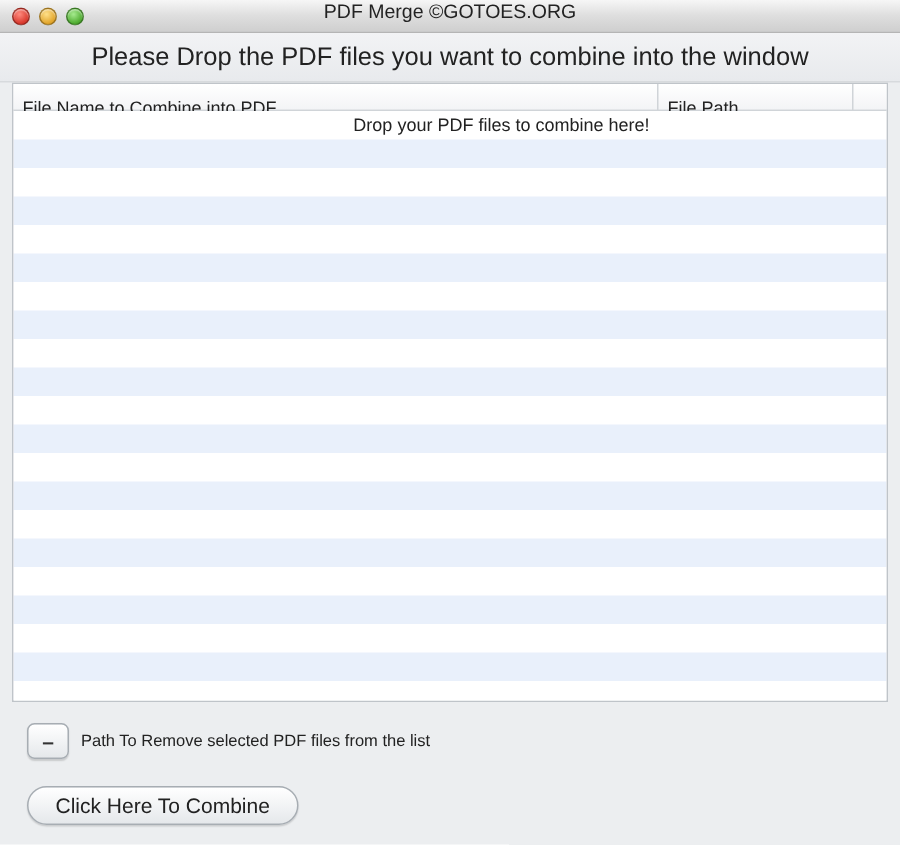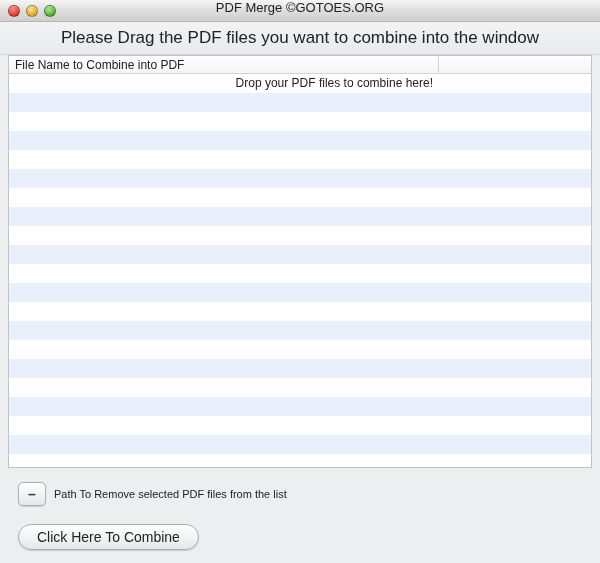--- a/index.html
+++ b/index.html
@@ -60,21 +60,21 @@
     }
     .table-header {
       display: flex;
       height: 18px;
       background: linear-gradient(to bottom, #ffffff, #f3f4f6);
       border-bottom: 1px solid #d0d4d8;
       font-size: 12px;
       color: #222;
     }
     .th {
-      padding: 1px 6px;
+      padding: 16px 6px;
       border-right: 1px solid #d0d4d8;
       display: flex;
       align-items: center;
       white-space: nowrap;
       overflow: hidden;
     }
     .th-name { flex: 0 0 430px; }
     .th-path { flex: 0 0 130px; }
     .th-end  { flex: 1 1 auto; border-right: none; }
     .rows {
@@ -141,25 +141,26 @@
 
 <div class="titlebar">
   <div class="traffic-lights">
     <div class="traffic-light close-btn"></div>
     <div class="traffic-light minimize-btn"></div>
     <div class="traffic-light zoom-btn"></div>
   </div>
   <div class="title">PDF Merge ©GOTOES.ORG</div>
 </div>
 
-<div class="instruction">Please Drag the PDF files you want to combine into the window</div>
+<div class="instruction">Please Drop the PDF files you want to combine into the window</div>
 
 <div class="table-wrap">
   <div class="table-header">
     <div class="th th-name">File Name to Combine into PDF</div>
+    <div class="th th-path">File Path</div>
     <div class="th th-end"></div>
   </div>
   <div class="rows">
     <div class="row">
       <div class="cell cell-name">Drop your PDF files to combine here!</div>
       <div class="cell cell-path"></div>
     </div>
     <div class="row"></div>
     <div class="row"></div>
     <div class="row"></div>

